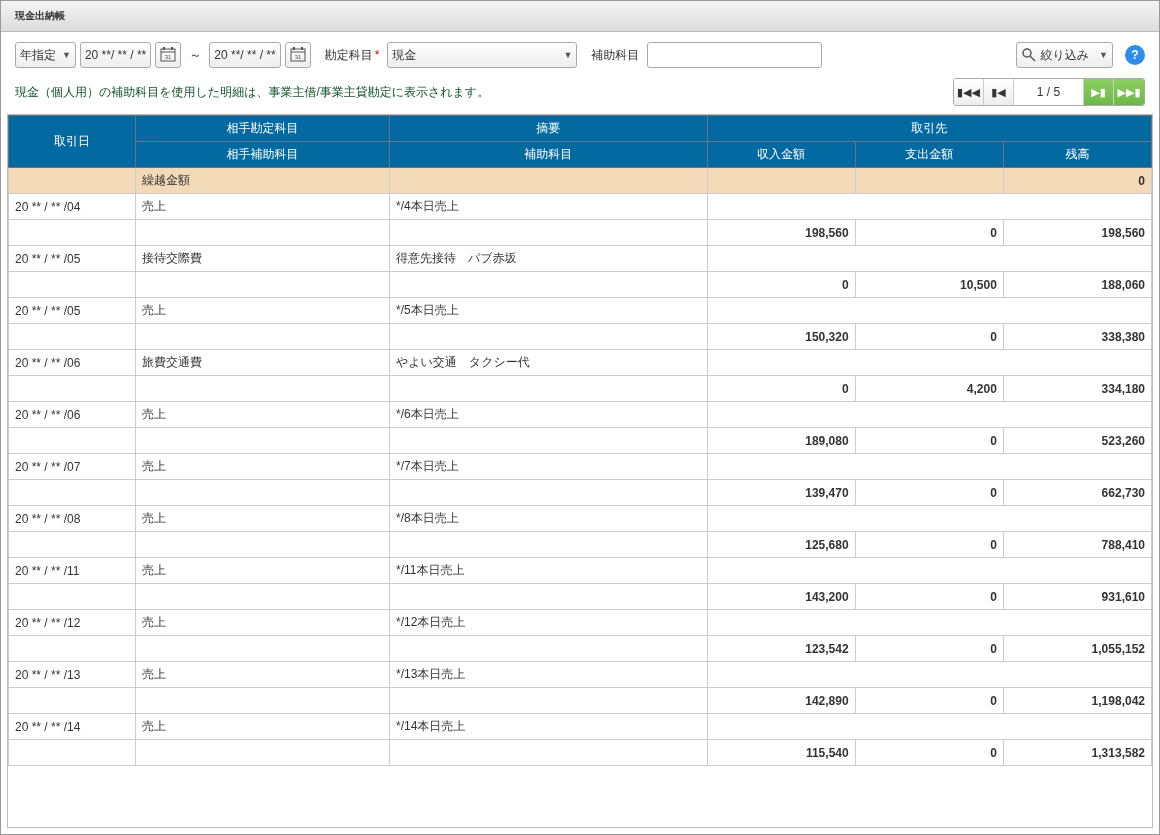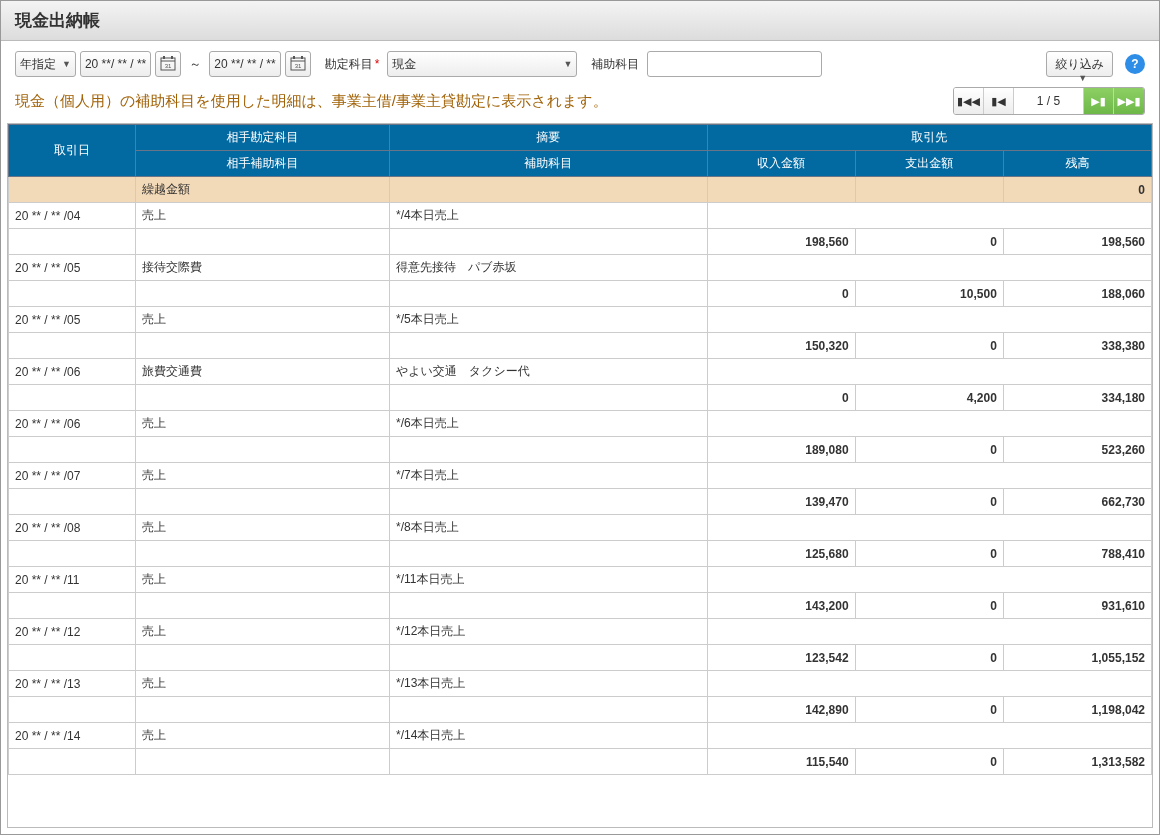--- a/index.html
+++ b/index.html
@@ -1,33 +1,33 @@
 <!DOCTYPE html>
 <html><head>
 <meta charset="utf-8">
 <style>
 * { box-sizing: border-box; margin: 0; padding: 0; }
 body { font-family: "Meiryo", "Hiragino Kaku Gothic Pro", sans-serif; font-size: 12px; color: #333; background: #fff; }
 .app { border: 1px solid #999; width: 1160px; height: 835px; display: flex; flex-direction: column; }
-.titlebar { background: linear-gradient(#f4f4f4,#dcdcdc); border-bottom: 1px solid #bbb; padding: 8px 14px; font-size: 17px; font-weight: bold; color: #333; }
+.titlebar { background: linear-gradient(#f4f4f4,#dcdcdc); border-bottom: 1px solid #bbb; padding: 8px 14px; font-size: 10px; font-weight: bold; color: #333; }
 .toolbar { padding: 10px 14px 6px; display: flex; align-items: center; gap: 4px; flex-wrap: wrap; }
 .btn, .select, .input { background: linear-gradient(#ffffff,#ededed); border: 1px solid #aaa; border-radius: 3px; padding: 4px 4px; font-size: 12px; height: 26px; display: inline-flex; align-items: center; }
-.btn { cursor: pointer; flex-direction: column; }
+.btn { cursor: pointer; }
 .select { padding-right: 4px; }
 .caret { margin-left: 6px; font-size: 9px; color: #555; }
 .cal-icon { width: 26px; height: 26px; justify-content: center; }
 .tilde { margin: 0 4px; }
 .lbl { margin: 0 4px 0 10px; }
 .req { color: #d00; margin-left: 2px; }
 .sub-select { width: 190px; }
 .sub-input { width: 175px; background: #fff; border: 1px solid #aaa; }
 .filter-btn { margin-left: auto; }
 .help { width: 20px; height: 20px; border-radius: 50%; background: #2e8de6; color: #fff; display: inline-flex; align-items: center; justify-content: center; font-weight: bold; margin-left: 8px; font-size: 12px; }
 .row2 { padding: 4px 14px 8px; display: flex; align-items: center; }
-.warning { color: #a16207; font-size: 15px; }
+.warning { color: #14532d; font-size: 12px; }
 .pager { margin-left: auto; display: flex; align-items: center; gap: 0; border: 1px solid #aaa; border-radius: 3px; overflow: hidden; }
 .pager .pg { width: 30px; height: 26px; border-right: 1px solid #ccc; background: linear-gradient(#fff,#ededed); display: inline-flex; align-items: center; justify-content: center; cursor: pointer; font-size: 11px; }
 .pager .pg:last-child { border-right: 0; }
 .pager .pgtxt { width: 70px; height: 26px; display: inline-flex; align-items: center; justify-content: center; border-right: 1px solid #ccc; background: #fff; font-size: 12px; }
 .pager .pg.green { background: linear-gradient(#8dcf63,#6db848); color: #fff; }
 .dl-btn { margin-left: 10px; padding: 5px 12px; height: 28px; }
 .tablewrap { flex: 1; overflow: auto; margin: 0 6px 6px; border: 1px solid #bbb; position: relative; }
 table { border-collapse: collapse; width: 100%; }
 th { background: #0369a1; color: #fff; font-weight: normal; font-size: 12px; padding: 4px; border: 1px solid #6a7488; text-align: center; }
 td { border: 1px solid #ccc; padding: 4px 6px; font-size: 12px; height: 26px; white-space: nowrap; }

